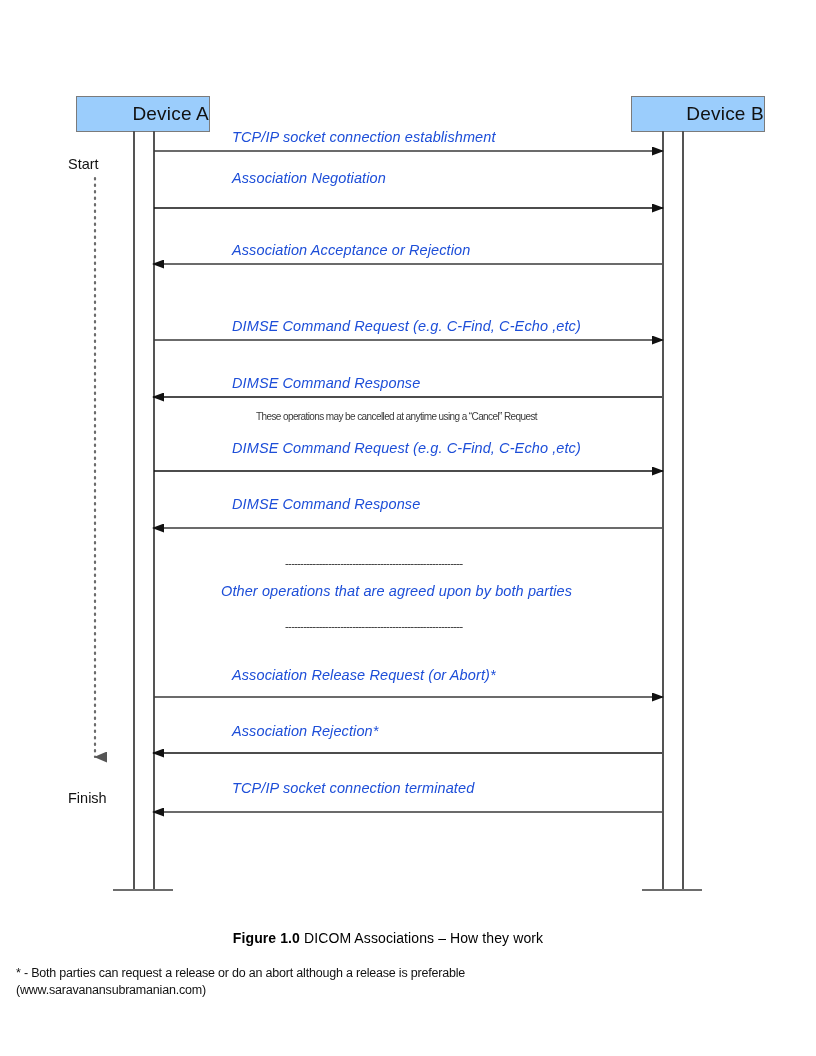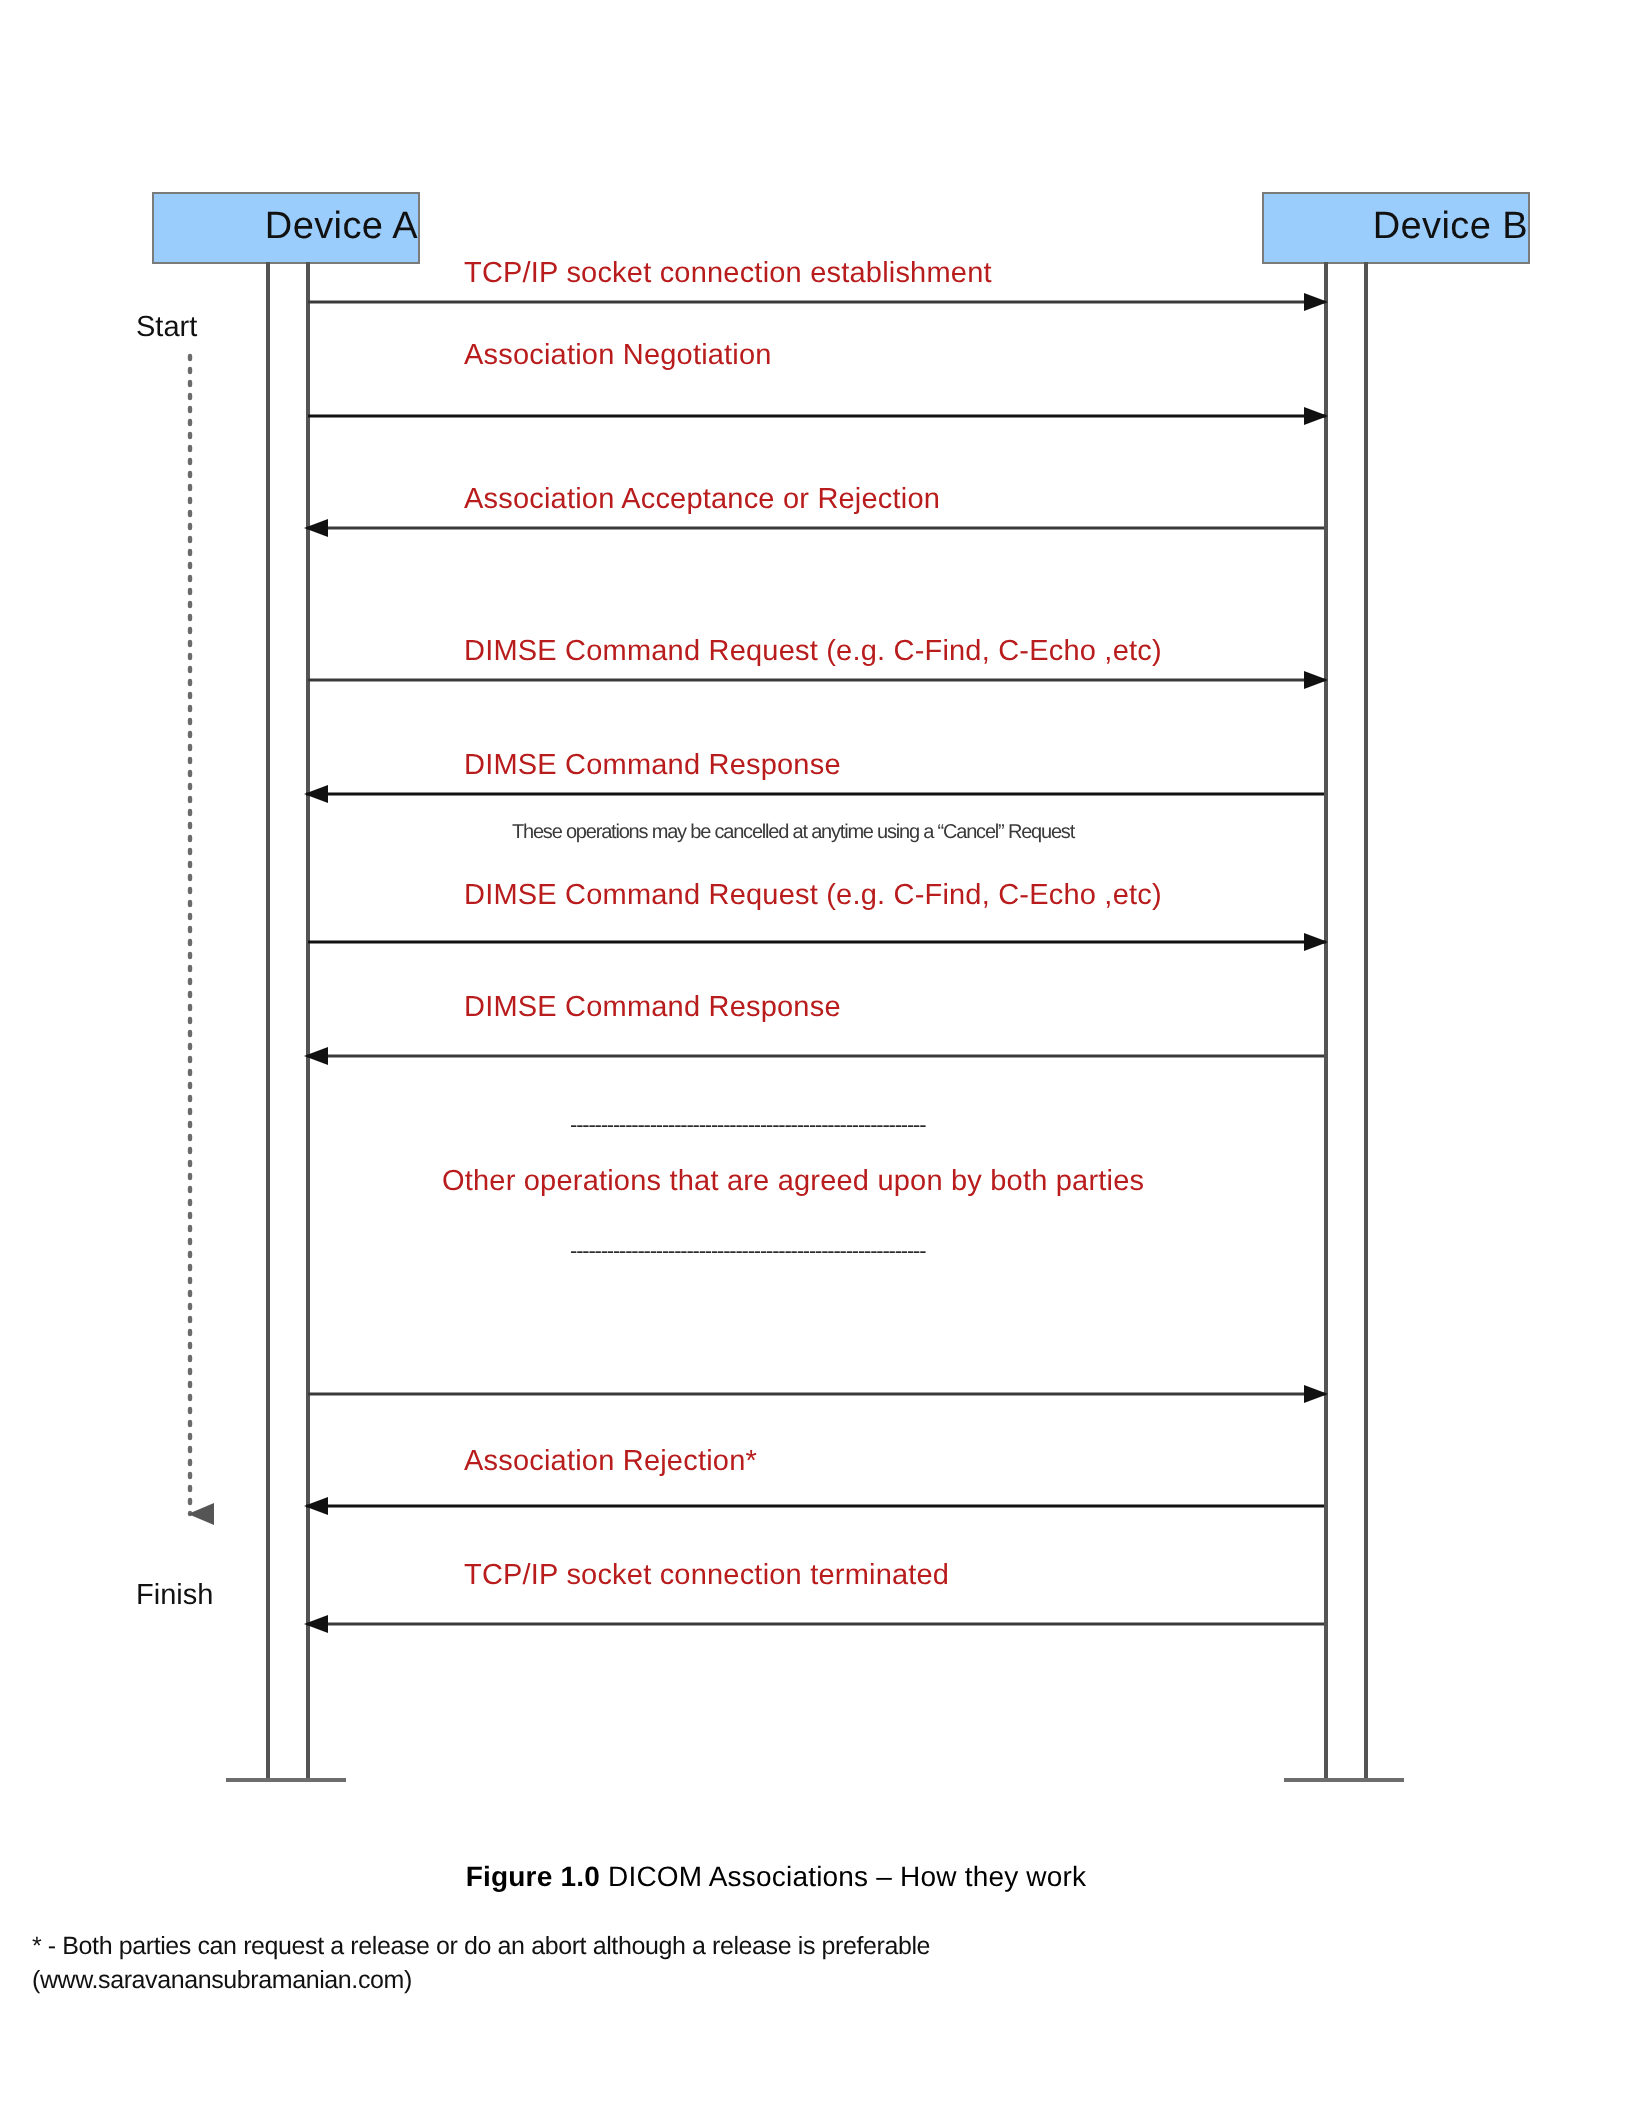--- a/index.html
+++ b/index.html
@@ -45,23 +45,24 @@
   }
   .lifeline-base {
     position: absolute;
     height: 2px;
     background: #6d6d6d;
   }
 
   .msg-label {
     position: absolute;
     font-size: 14.5px;
-    color: #b91c1c;
+    color: #1d4ed8;
     white-space: nowrap;
     letter-spacing: 0.1px;
+    font-style: italic;
   }
 
   .note-line {
     position: absolute;
     font-size: 10px;
     color: #3a3a3a;
     letter-spacing: -0.6px;
     white-space: nowrap;
   }
 
@@ -147,20 +148,21 @@
 
   <div class="note-line" style="left:256px; top:411px;">These operations may be cancelled at anytime using a “Cancel” Request</div>
 
   <div class="msg-label" style="left:232px; top:440px;">DIMSE Command Request (e.g. C-Find, C-Echo ,etc)</div>
   <div class="msg-label" style="left:232px; top:496px;">DIMSE Command Response</div>
 
   <div class="note-line" style="left:285px; top:557px; font-size:11px; color:#2a2a2a;">----------------------------------------------------------</div>
   <div class="msg-label" style="left:221px; top:583px;">Other operations that are agreed upon by both parties</div>
   <div class="note-line" style="left:285px; top:620px; font-size:11px; color:#2a2a2a;">----------------------------------------------------------</div>
 
+  <div class="msg-label" style="left:232px; top:667px;">Association Release Request (or Abort)*</div>
   <div class="msg-label" style="left:232px; top:723px;">Association Rejection*</div>
   <div class="msg-label" style="left:232px; top:780px;">TCP/IP socket connection terminated</div>
 
   <div class="caption" style="top:930px;">
     <b>Figure 1.0</b><span> DICOM Associations – How they work</span>
   </div>
 
   <div class="footnote" style="top:966px;">* - Both parties can request a release or do an abort although a release is preferable</div>
   <div class="footnote" style="top:983px;">(www.saravanansubramanian.com)</div>
 

